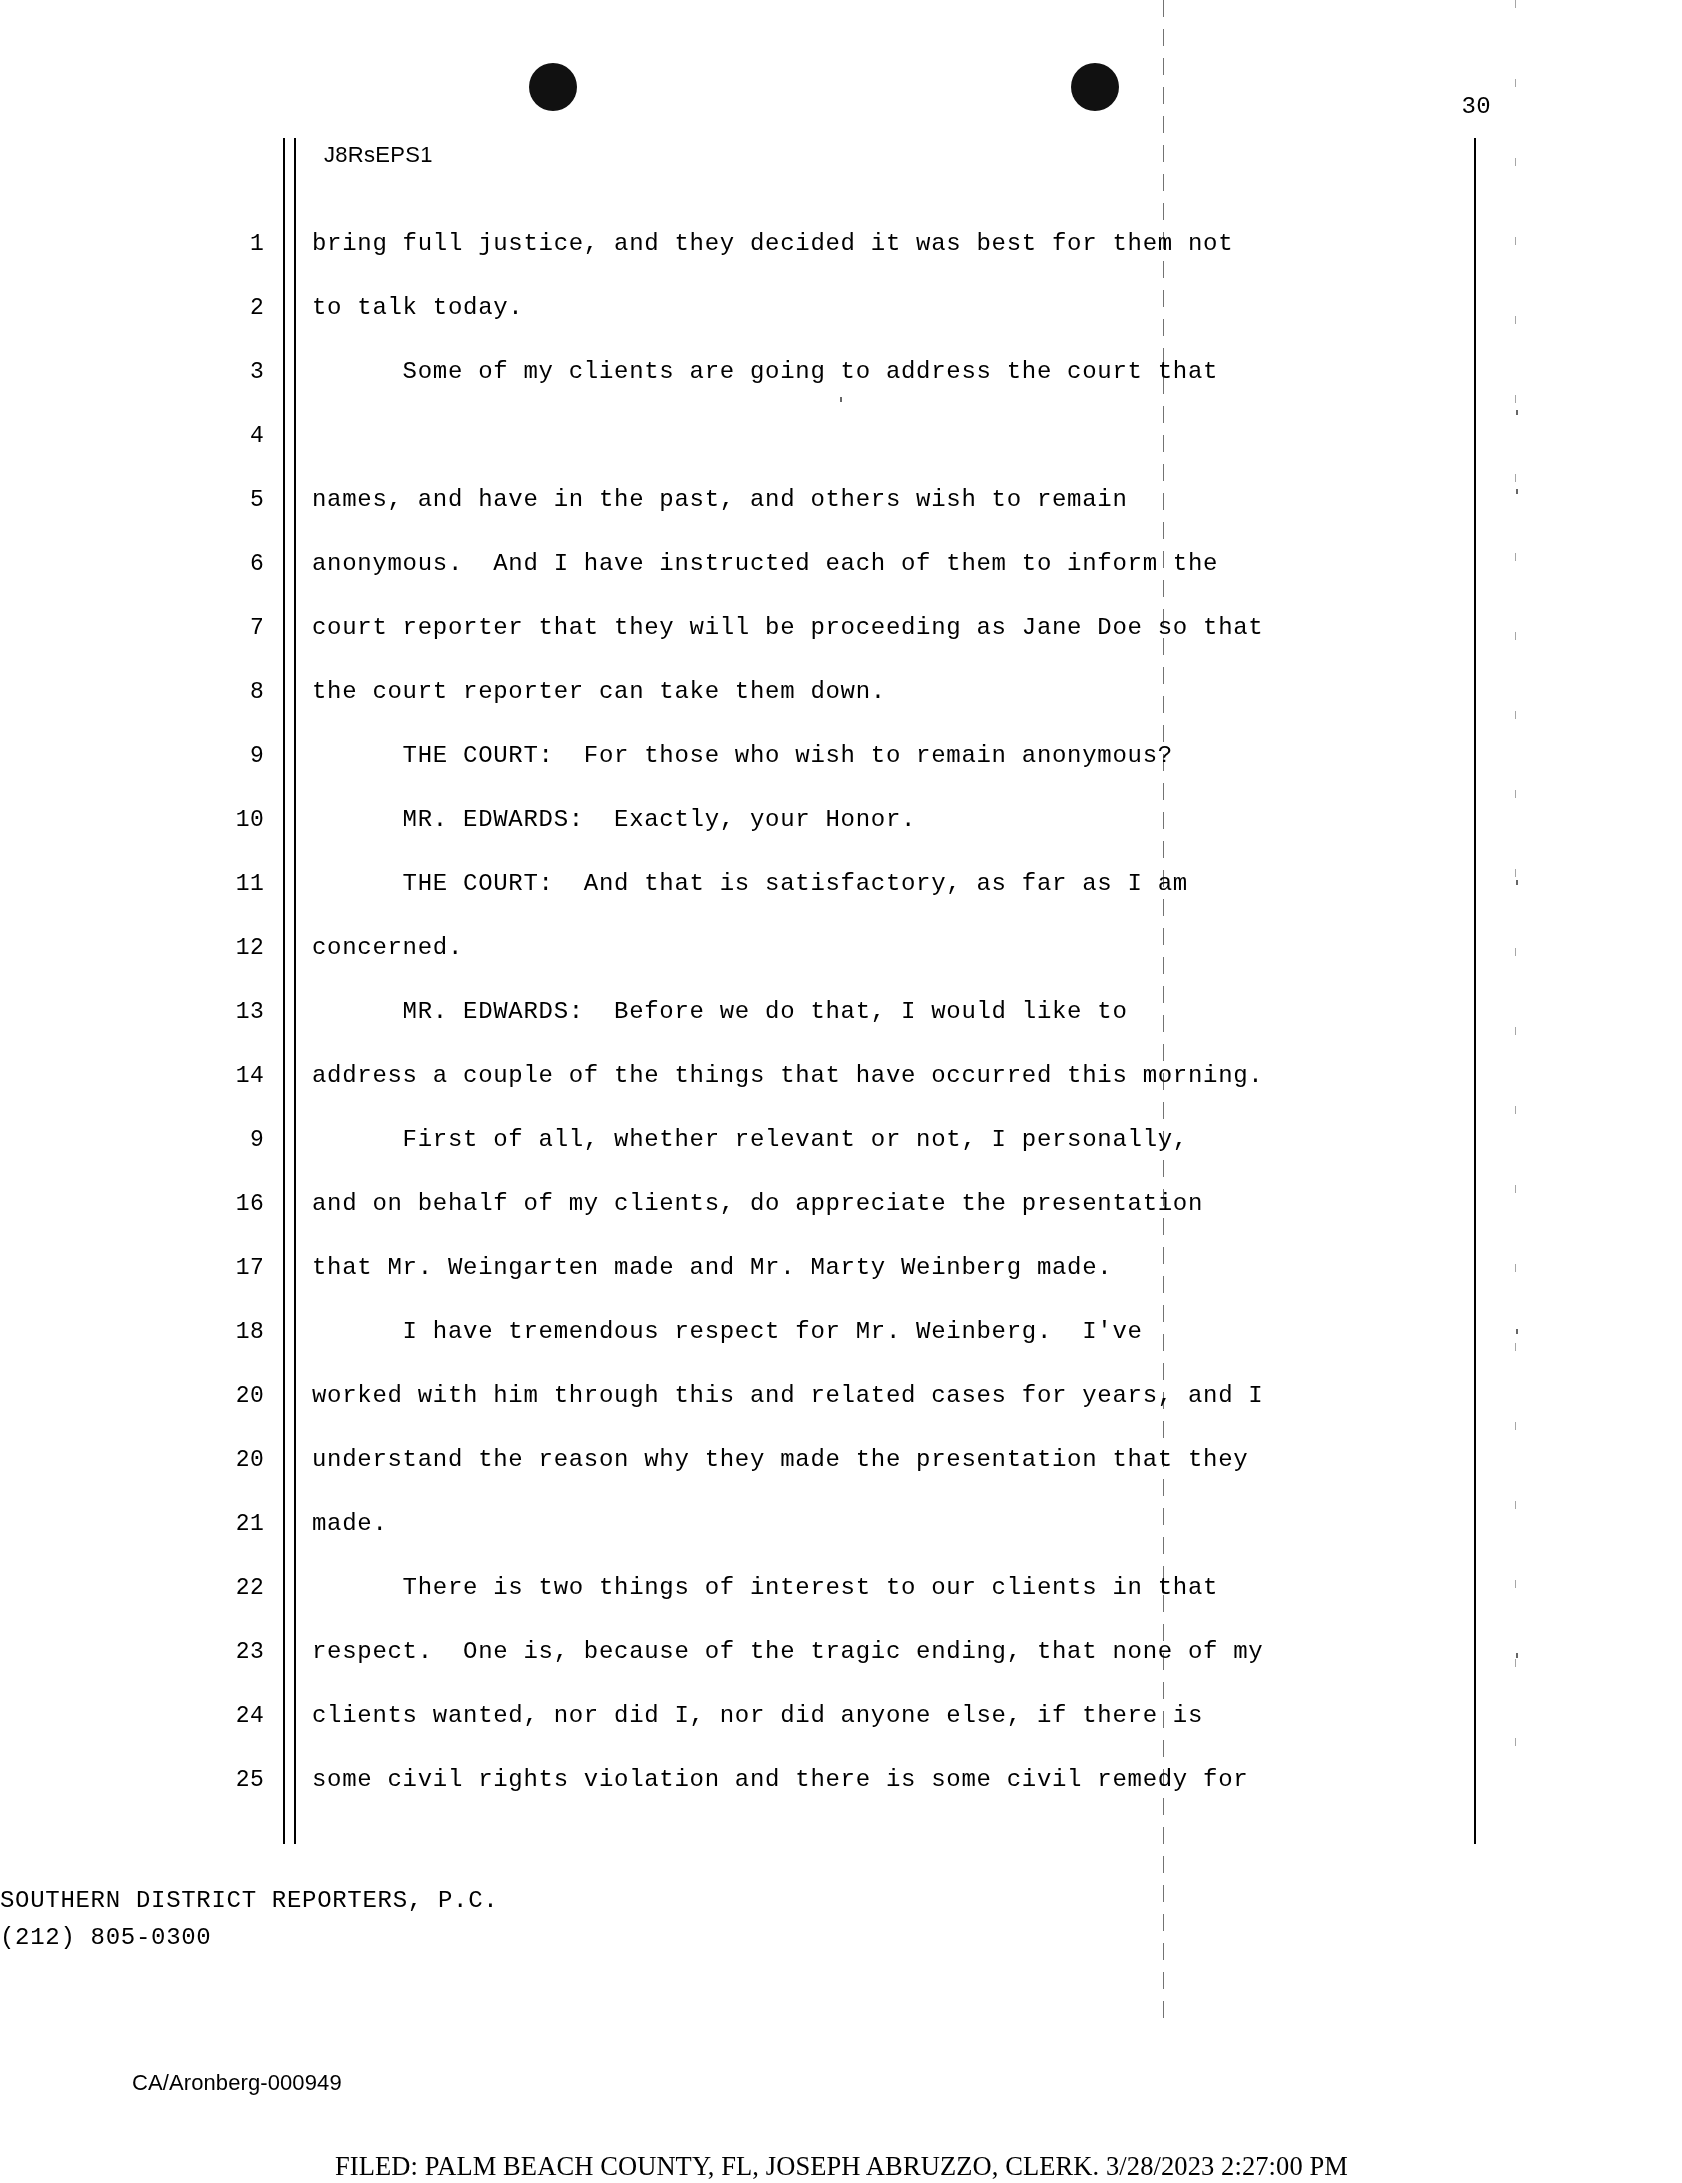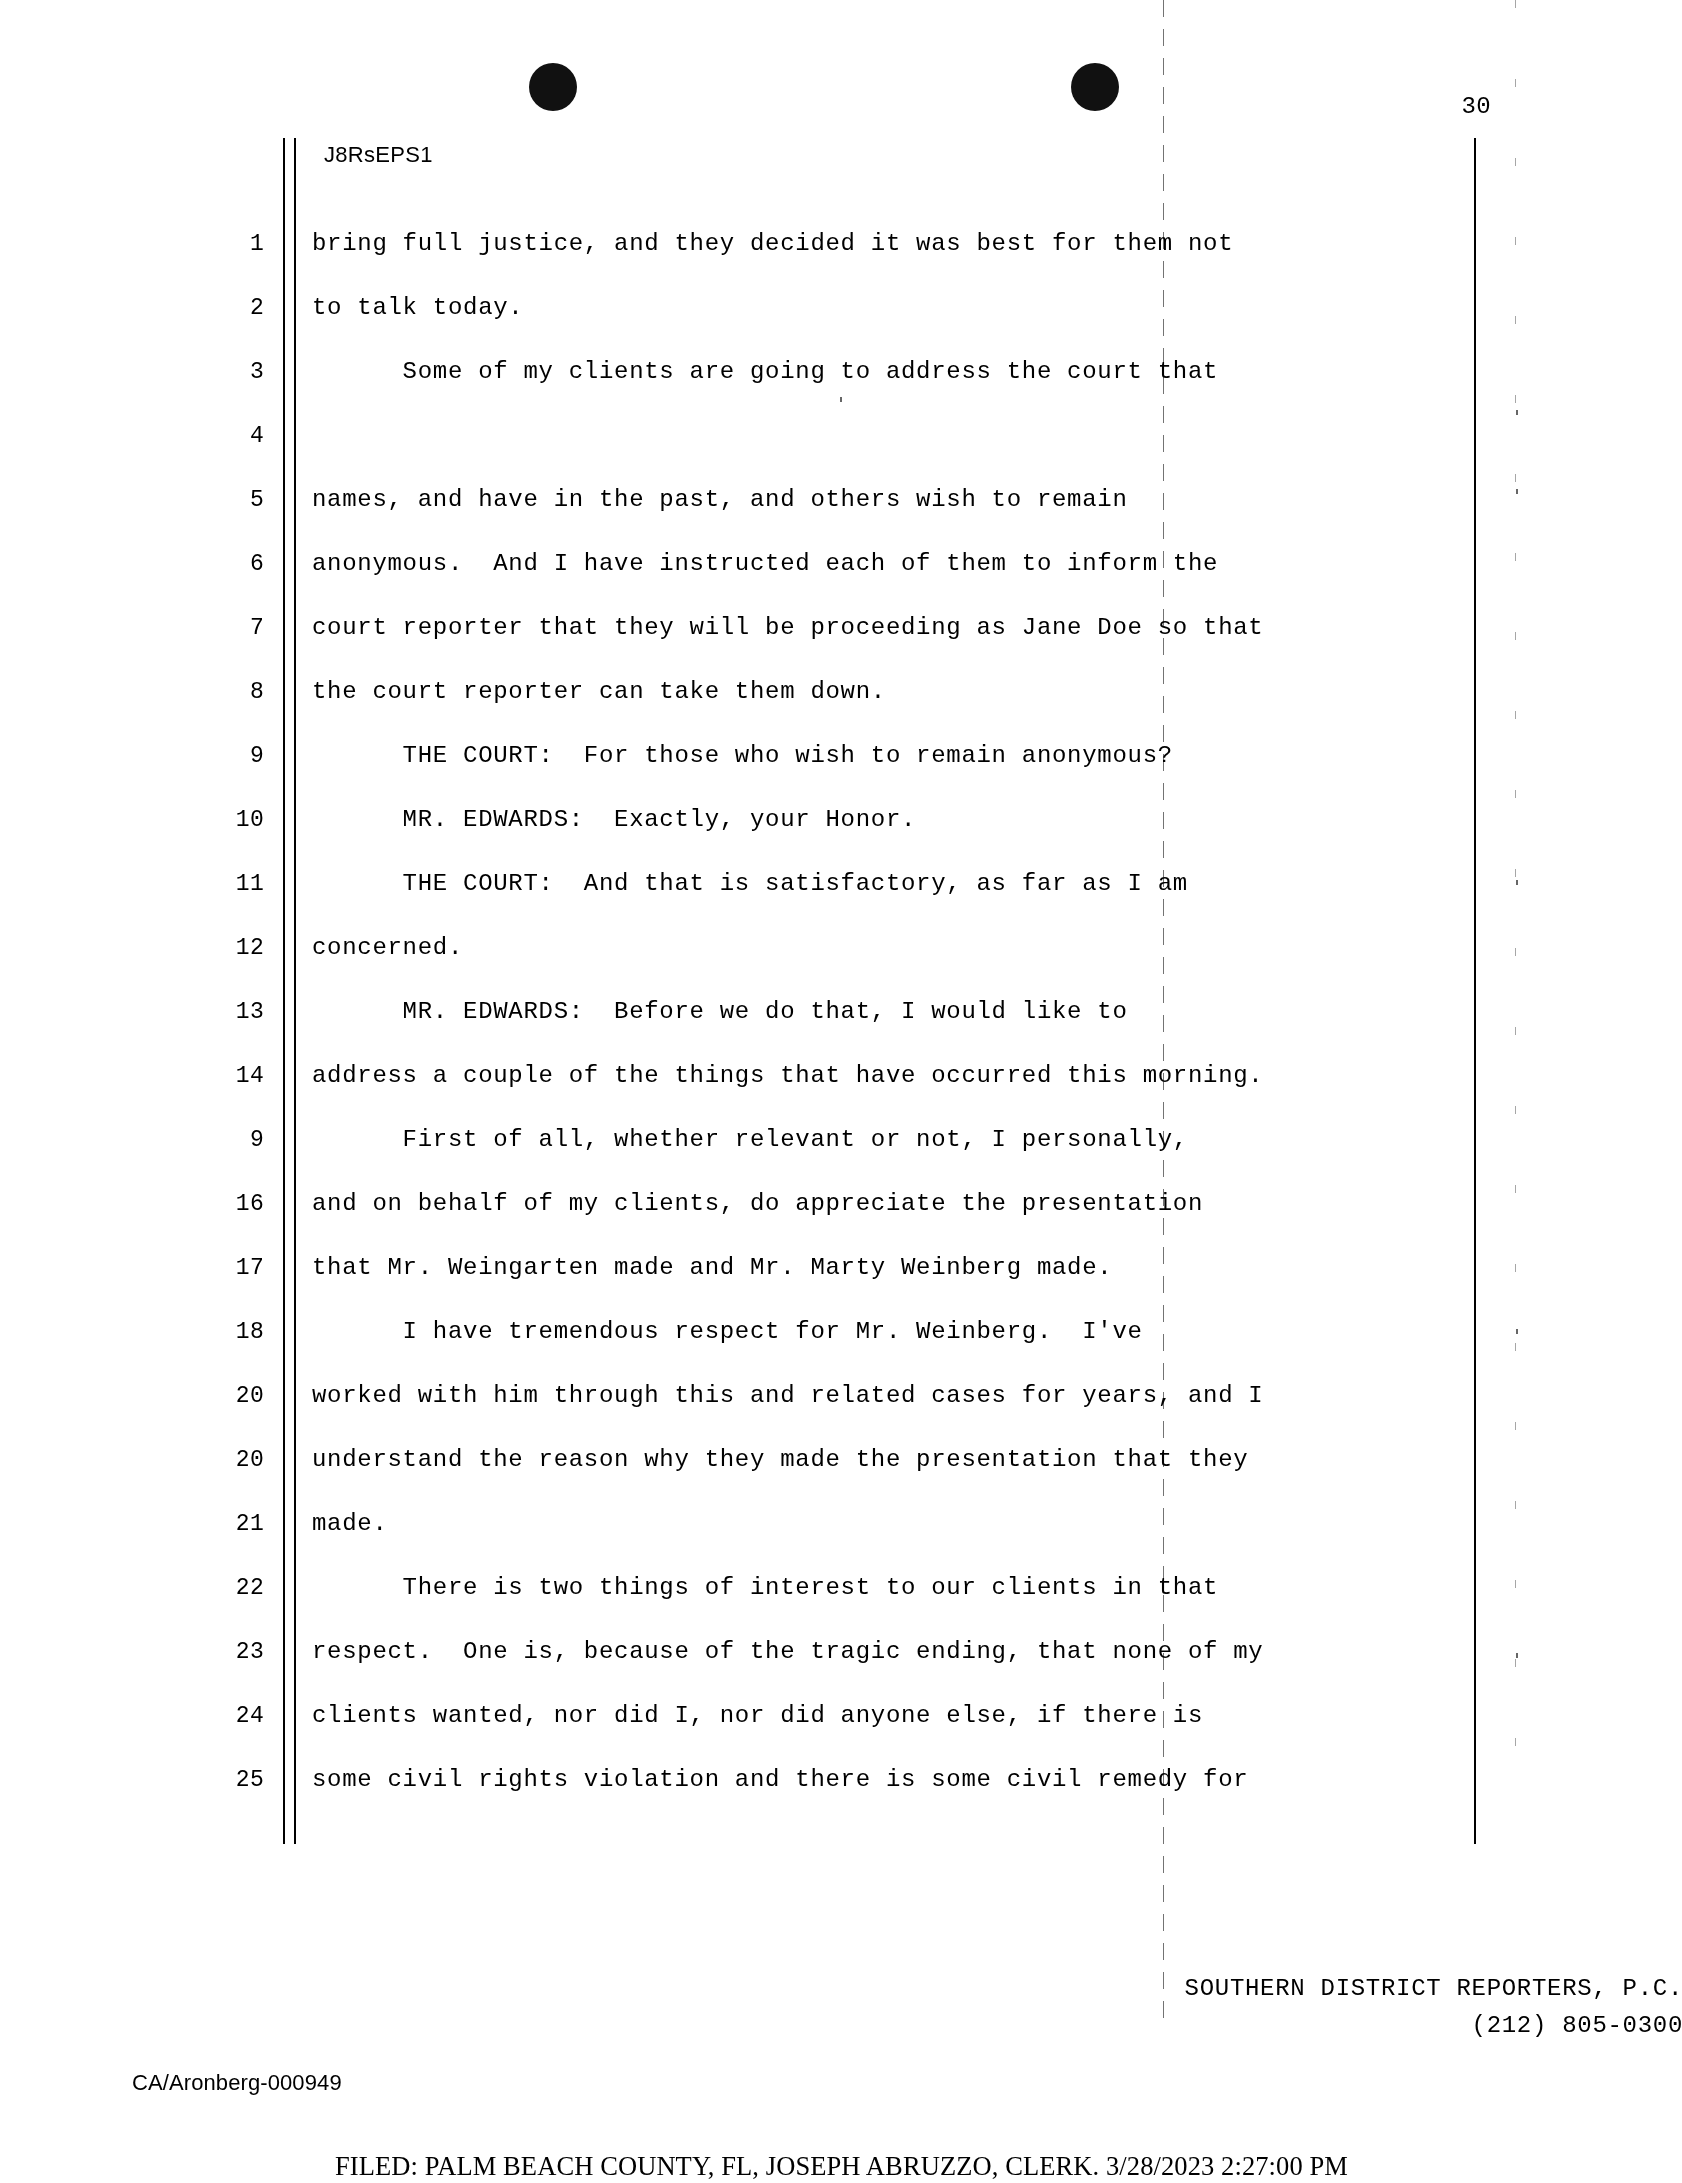--- a/index.html
+++ b/index.html
@@ -134,22 +134,22 @@
     position: absolute;
     left: 94px;
     white-space: pre;
   }
 
   
   .reporter {
     position: absolute;
     left: 0;
     right: 0;
-    top: 1970px;
-    text-align: right;
+    top: 1882px;
+    text-align: left;
     font-size: 24px;
     letter-spacing: 0.7px;
     line-height: 37px;
     white-space: pre-line;
   }
 
   
   .bates {
     position: absolute;
     left: 132px;

